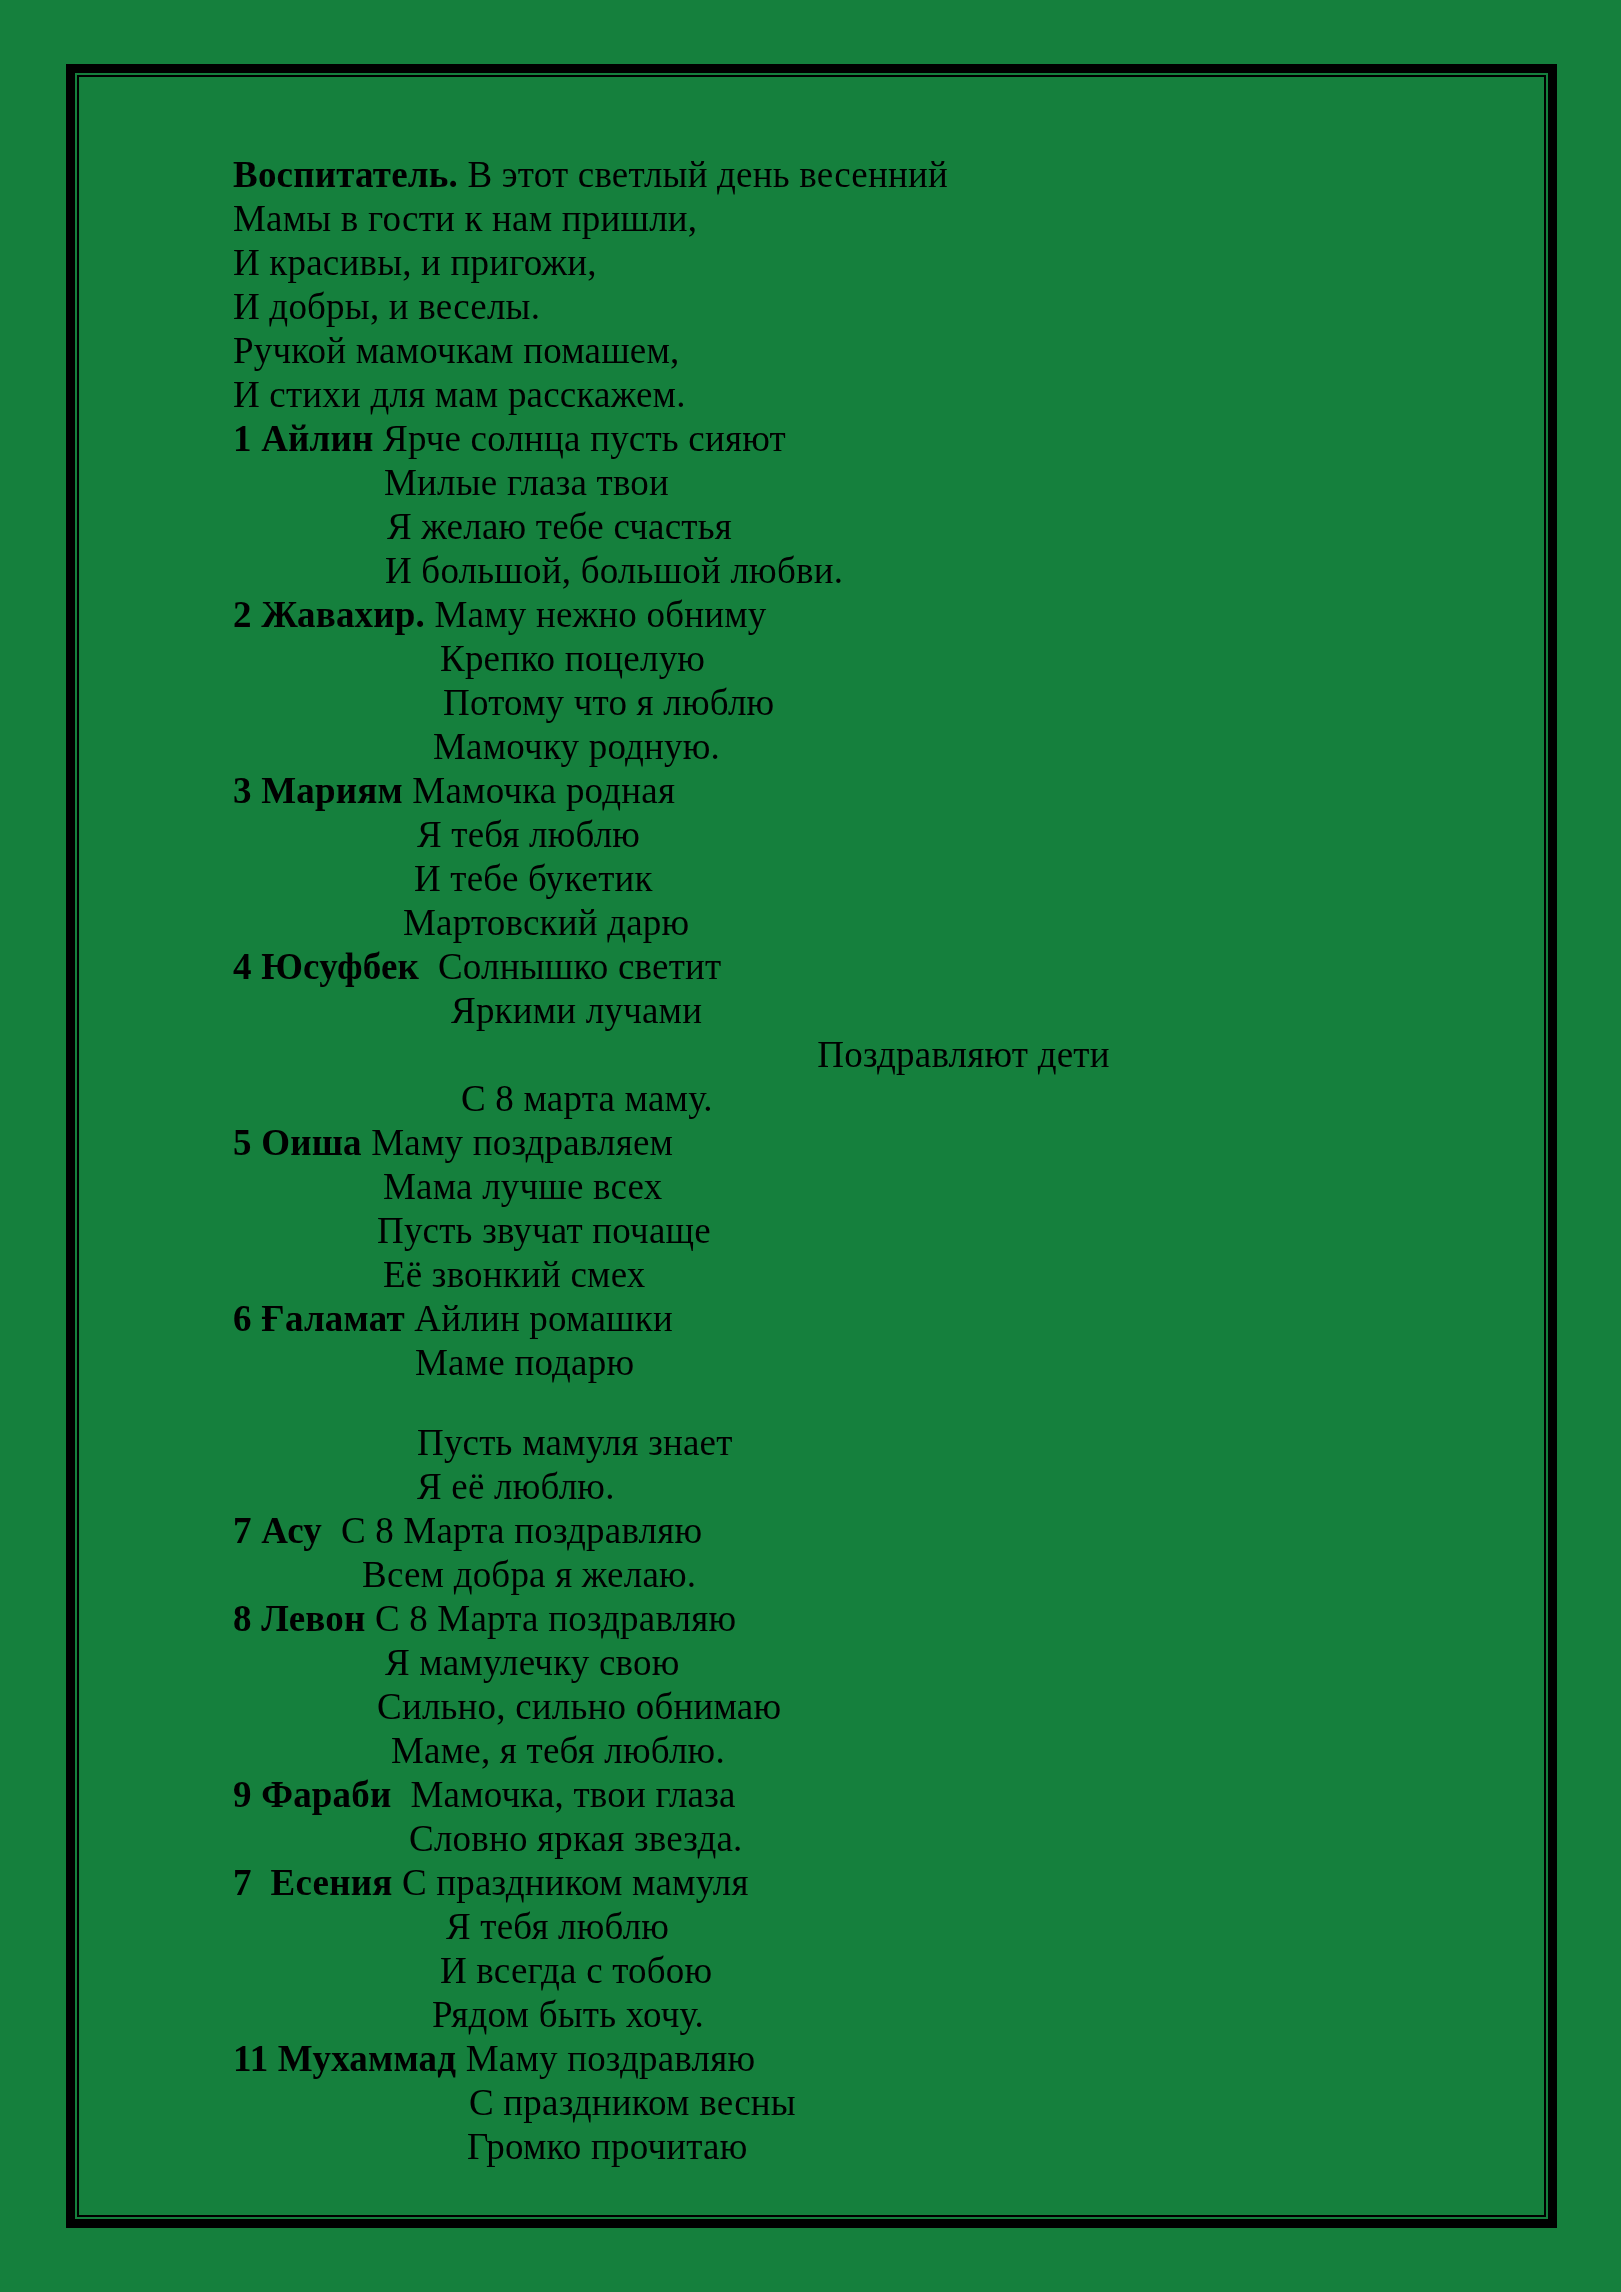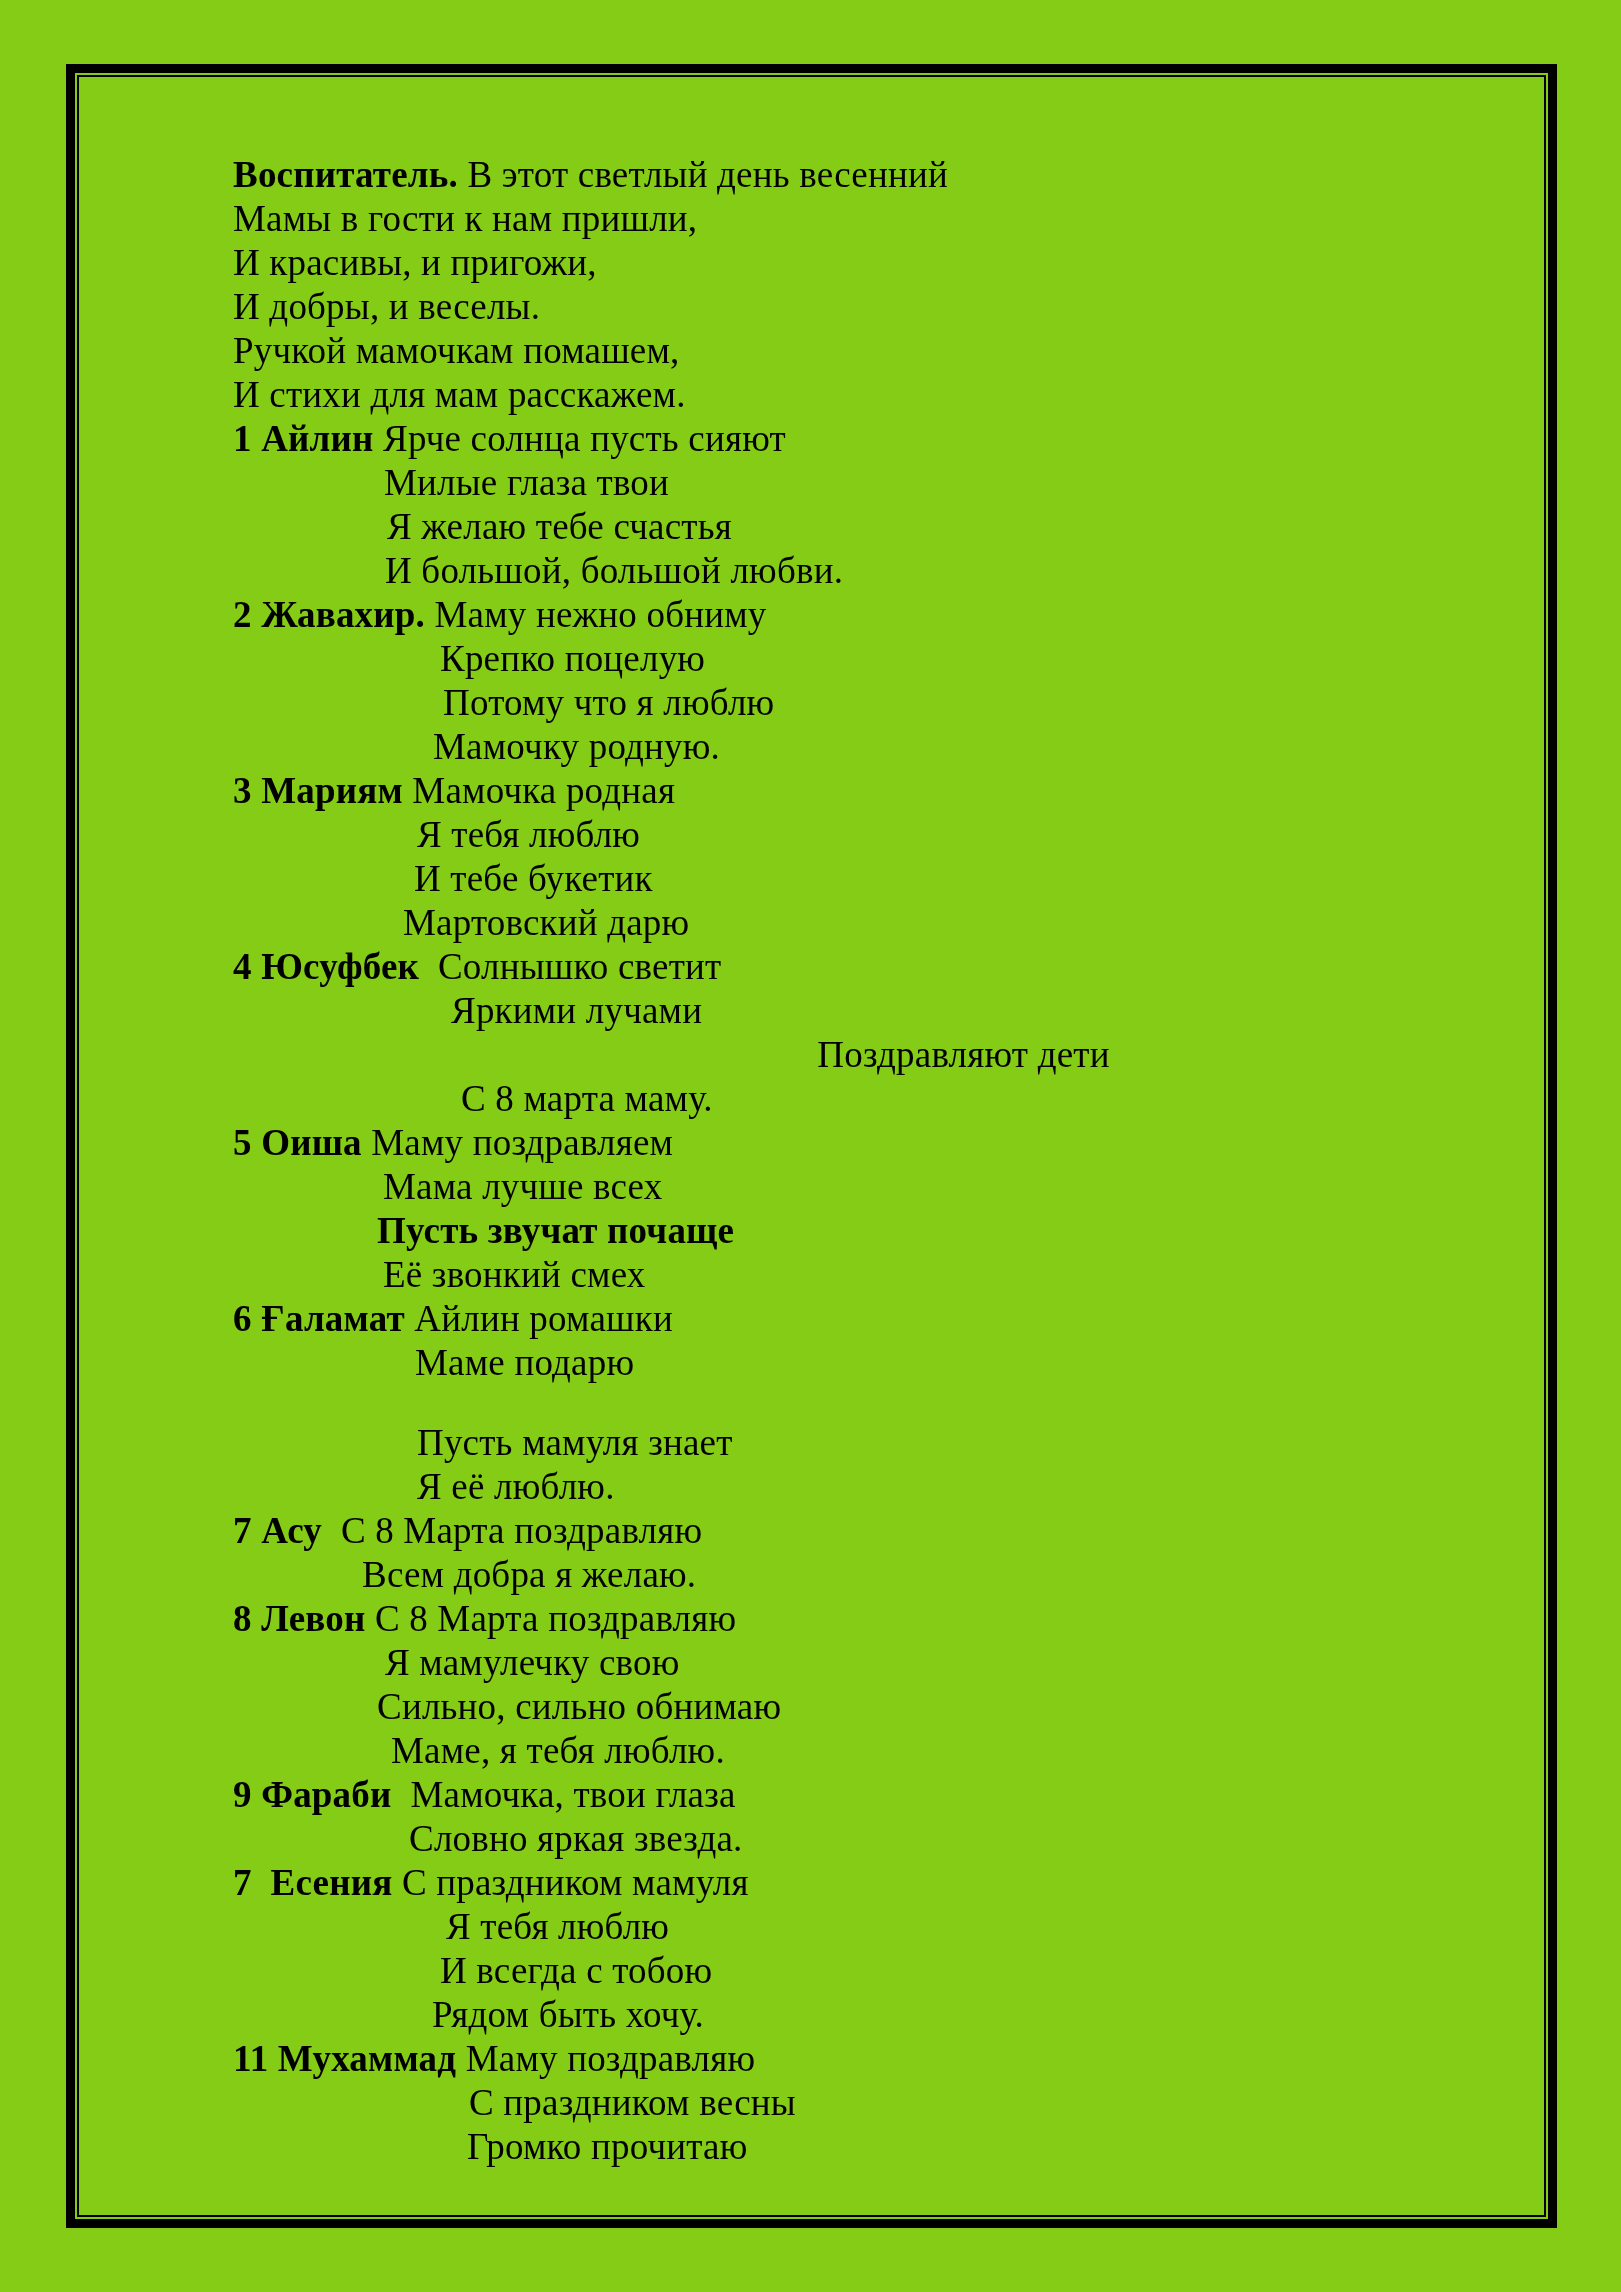--- a/index.html
+++ b/index.html
@@ -1,20 +1,20 @@
 <!DOCTYPE html>
 <html style="font-size:14.3px"><head>
 <meta charset="utf-8">
 <style>
   html, body { margin: 0; padding: 0; background: #ffffff; }
   .page {
     position: relative;
     width: 1621px;
     height: 2293px;
-    background: #84cc16;
+    background: #15803d;
     overflow: hidden;
     font-family: "Liberation Serif", "DejaVu Serif", serif;
     color: #000000;
   }
   .frame {
     position: absolute;
     left: 66px;
     top: 64px;
     width: 1491px;
     height: 2164px;
@@ -69,21 +69,21 @@
       <div class="line"><span class="b">3 Мариям</span><span class="t"> Мамочка родная</span></div>
       <div class="line" style="padding-left: 184px;"><span class="t">Я тебя люблю</span></div>
       <div class="line" style="padding-left: 181px;"><span class="t">И тебе букетик</span></div>
       <div class="line" style="padding-left: 170px;"><span class="t">Мартовский дарю</span></div>
       <div class="line"><span class="b">4 Юсуфбек</span><span class="t">  Солнышко светит</span></div>
       <div class="line" style="padding-left: 218px;"><span class="t">Яркими лучами</span></div>
       <div class="line" style="padding-left: 207px; text-align: center;"><span class="t">Поздравляют дети</span></div>
       <div class="line" style="padding-left: 228px;"><span class="t">С 8 марта маму.</span></div>
       <div class="line"><span class="b">5 Оиша</span><span class="t"> Маму поздравляем</span></div>
       <div class="line" style="padding-left: 150px;"><span class="t">Мама лучше всех</span></div>
-      <div class="line" style="padding-left: 144px; font-weight: bold;"><span class="t">Пусть звучат почаще</span></div>
+      <div class="line" style="padding-left: 144px;"><span class="t">Пусть звучат почаще</span></div>
       <div class="line" style="padding-left: 150px;"><span class="t">Её звонкий смех</span></div>
       <div class="line"><span class="b">6 Ғаламат</span><span class="t"> Айлин ромашки</span></div>
       <div class="line" style="padding-left: 182px;"><span class="t">Маме подарю</span></div>
       <div class="line" style="padding-left: 184px; margin-top: 36px;"><span class="t">Пусть мамуля знает</span></div>
       <div class="line" style="padding-left: 184px;"><span class="t">Я её люблю.</span></div>
       <div class="line"><span class="b">7 Асу</span><span class="t">  С 8 Марта поздравляю</span></div>
       <div class="line" style="padding-left: 129px;"><span class="t">Всем добра я желаю.</span></div>
       <div class="line"><span class="b">8 Левон</span><span class="t"> С 8 Марта поздравляю</span></div>
       <div class="line" style="padding-left: 152px;"><span class="t">Я мамулечку свою</span></div>
       <div class="line" style="padding-left: 144px;"><span class="t">Сильно, сильно обнимаю</span></div>

